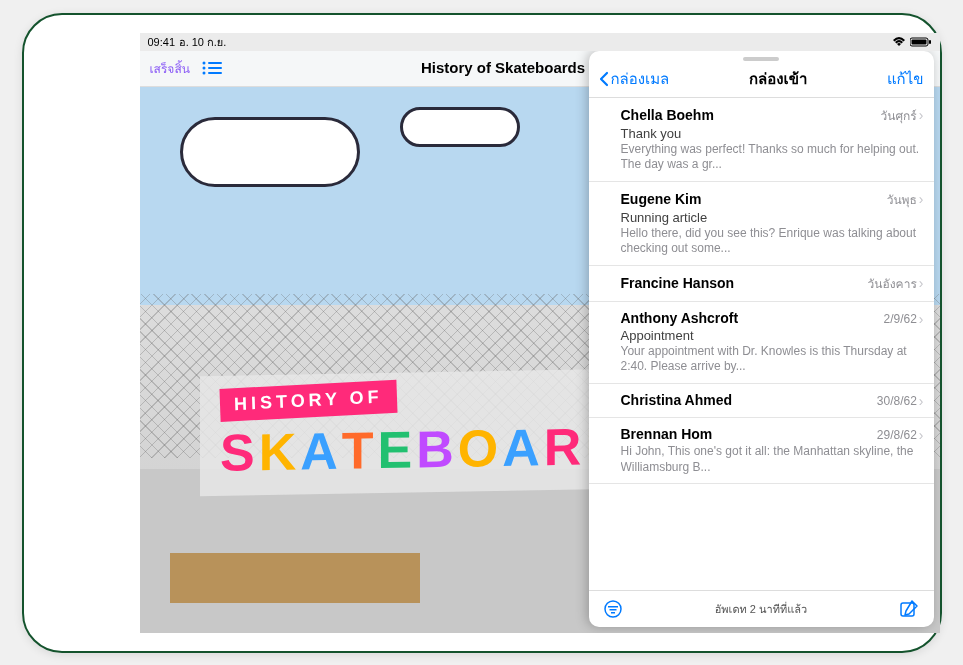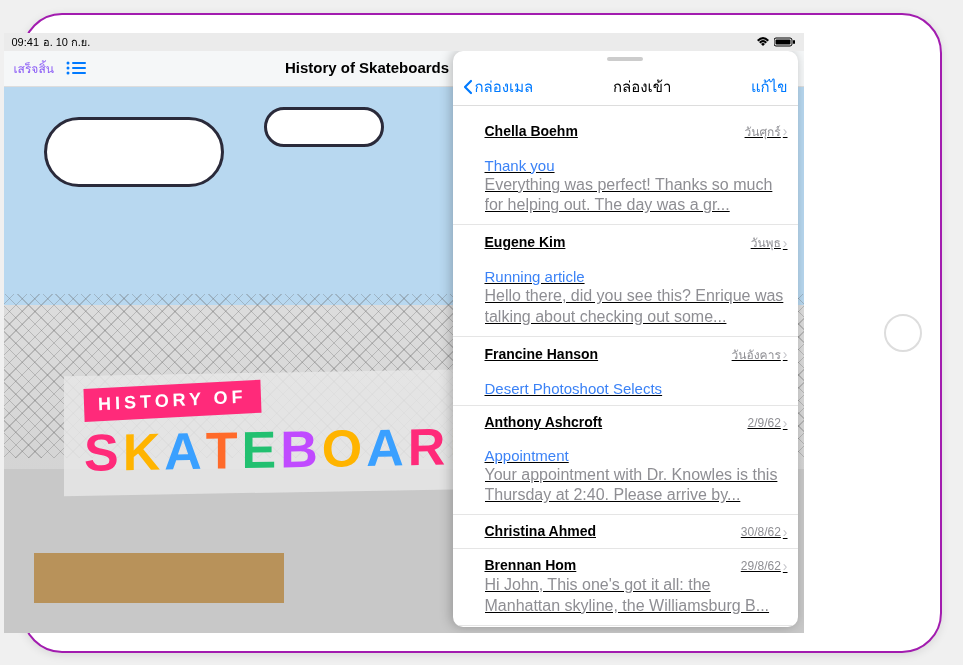--- a/index.html
+++ b/index.html
@@ -1,21 +1,21 @@
 <!DOCTYPE html>
 <html><head>
 <meta charset="utf-8">
 <style>
 * { margin: 0; padding: 0; box-sizing: border-box; font-family: -apple-system, 'Helvetica Neue', Arial, sans-serif; }
 body { background: #f0f0f0; display: flex; justify-content: center; align-items: center; width: 963px; height: 665px; }
 
 .ipad-frame {
   width: 920px; height: 640px; background: #fff; border-radius: 40px;
-  border: 2px solid #a21caf; position: relative; box-shadow: 0 2px 10px rgba(0,0,0,0.1);
-  display: flex; align-items: center; justify-content: flex-start;
+  border: 2px solid #14532d; position: relative; box-shadow: 0 2px 10px rgba(0,0,0,0.1);
+  display: flex; align-items: center; justify-content: flex-end;
 }
 .home-button {
   position: absolute; right: 18px; top: 50%; transform: translateY(-50%);
   width: 38px; height: 38px; border: 2px solid #ddd; border-radius: 50%;
 }
 .screen {
   width: 800px; height: 600px; background: #000; position: relative; overflow: hidden;
   margin-left: -20px;
 }
 
@@ -67,44 +67,44 @@
   background: #c8c8c8;
 }
 .pallet {
   position: absolute; bottom: 30px; left: 30px; width: 250px; height: 50px;
   background: #b8925a;
 }
 
 .slide-over {
   position: absolute; top: 18px; right: 6px; width: 345px; bottom: 6px;
   background: #fff; border-radius: 10px; box-shadow: -2px 0 12px rgba(0,0,0,0.25);
-  display: flex; flex-direction: column; overflow: hidden; z-index: 50; gap: 8px;
+  display: flex; flex-direction: column; overflow: hidden; z-index: 50;
 }
 .so-handle {
   width: 36px; height: 4px; background: #ccc; border-radius: 2px;
   margin: 6px auto 0;
 }
 .so-nav {
   display: flex; align-items: center; justify-content: space-between;
   padding: 6px 10px; border-bottom: 0.5px solid #ddd;
 }
 .so-back { color: #007aff; font-size: 15px; display: flex; align-items: center; gap: 2px; }
-.so-title { font-size: 15px; font-weight: 400; }
+.so-title { font-size: 15px; font-weight: 700; }
 .so-edit { color: #007aff; font-size: 15px; }
 
 .mail-list { flex: 1; overflow-y: auto; }
 .mail-item {
   padding: 8px 10px 8px 32px; border-bottom: 0.5px solid #e5e5e5;
-  position: relative; cursor: pointer; text-decoration: underline;
+  position: relative; cursor: pointer;
 }
 .mail-row1 { display: flex; justify-content: space-between; align-items: baseline; }
 .mail-sender { font-weight: 600; font-size: 14px; color: #000; }
 .mail-date { font-size: 12px; color: #8e8e93; display: flex; align-items: center; gap: 2px; }
-.mail-subject { font-size: 15px; color: #3b82f6; margin-top: 16px; }
-.mail-preview { font-size: 16px; color: #8e8e93; line-height: 1.3; margin-top: 1px;
+.mail-subject { font-size: 13px; color: #404040; margin-top: 1px; }
+.mail-preview { font-size: 12px; color: #8e8e93; line-height: 1.3; margin-top: 1px;
   display: -webkit-box; -webkit-line-clamp: 2; -webkit-box-orient: vertical; overflow: hidden; }
 .chev { color: #c7c7cc; font-size: 14px; }
 
 .so-toolbar {
   border-top: 0.5px solid #ddd; padding: 8px 14px;
   display: flex; justify-content: space-between; align-items: center;
 }
 .so-toolbar .center { font-size: 11px; color: #555; }
 .tb-btn { color: #007aff; }
 svg { display: block; }
@@ -219,21 +219,20 @@
           <div class="mail-preview">Hello there, did you see this? Enrique was talking about checking out some...</div>
         </div>
         <div class="mail-item">
           <div class="mail-row1">
             <span class="mail-sender">Francine Hanson</span>
             <span class="mail-date">
                 <span>วันอังคาร</span>
                 <span class="chev">›</span>
               </span>
           </div>
-          <div class="mail-subject">Desert Photoshoot Selects</div>
         </div>
         <div class="mail-item">
           <div class="mail-row1">
             <span class="mail-sender">Anthony Ashcroft</span>
             <span class="mail-date">
                 <span>2/9/62</span>
                 <span class="chev">›</span>
               </span>
           </div>
           <div class="mail-subject">Appointment</div>
@@ -254,16 +253,33 @@
             <span class="mail-date">
                 <span>29/8/62</span>
                 <span class="chev">›</span>
               </span>
           </div>
           <div class="mail-preview">Hi John, This one's got it all: the Manhattan skyline, the Williamsburg B...</div>
         </div>
 
       </div>
 
+      <div class="so-toolbar">
+        <span class="tb-btn">
+          <svg width="20" height="18" viewBox="0 0 20 18">
+              <circle cx="10" cy="9" r="8" fill="none" stroke="#007aff" stroke-width="1.5"></circle>
+              <rect x="5" y="6" width="10" height="1.5" fill="#007aff"></rect>
+              <rect x="6.5" y="9" width="7" height="1.5" fill="#007aff"></rect>
+              <rect x="8" y="12" width="4" height="1.5" fill="#007aff"></rect>
+            </svg>
+        </span>
+        <span class="center">อัพเดท 2 นาทีที่แล้ว</span>
+        <span class="tb-btn">
+          <svg width="20" height="20" viewBox="0 0 20 20">
+              <rect x="2" y="4" width="13" height="13" rx="2" fill="none" stroke="#007aff" stroke-width="1.5"></rect>
+              <path d="M13 2 L18 7 L10 15 L6 16 L7 12 Z" fill="none" stroke="#007aff" stroke-width="1.5" stroke-linejoin="round"></path>
+            </svg>
+        </span>
+      </div>
     </div>
 
   </div>
 </div>
 
 </body></html>

